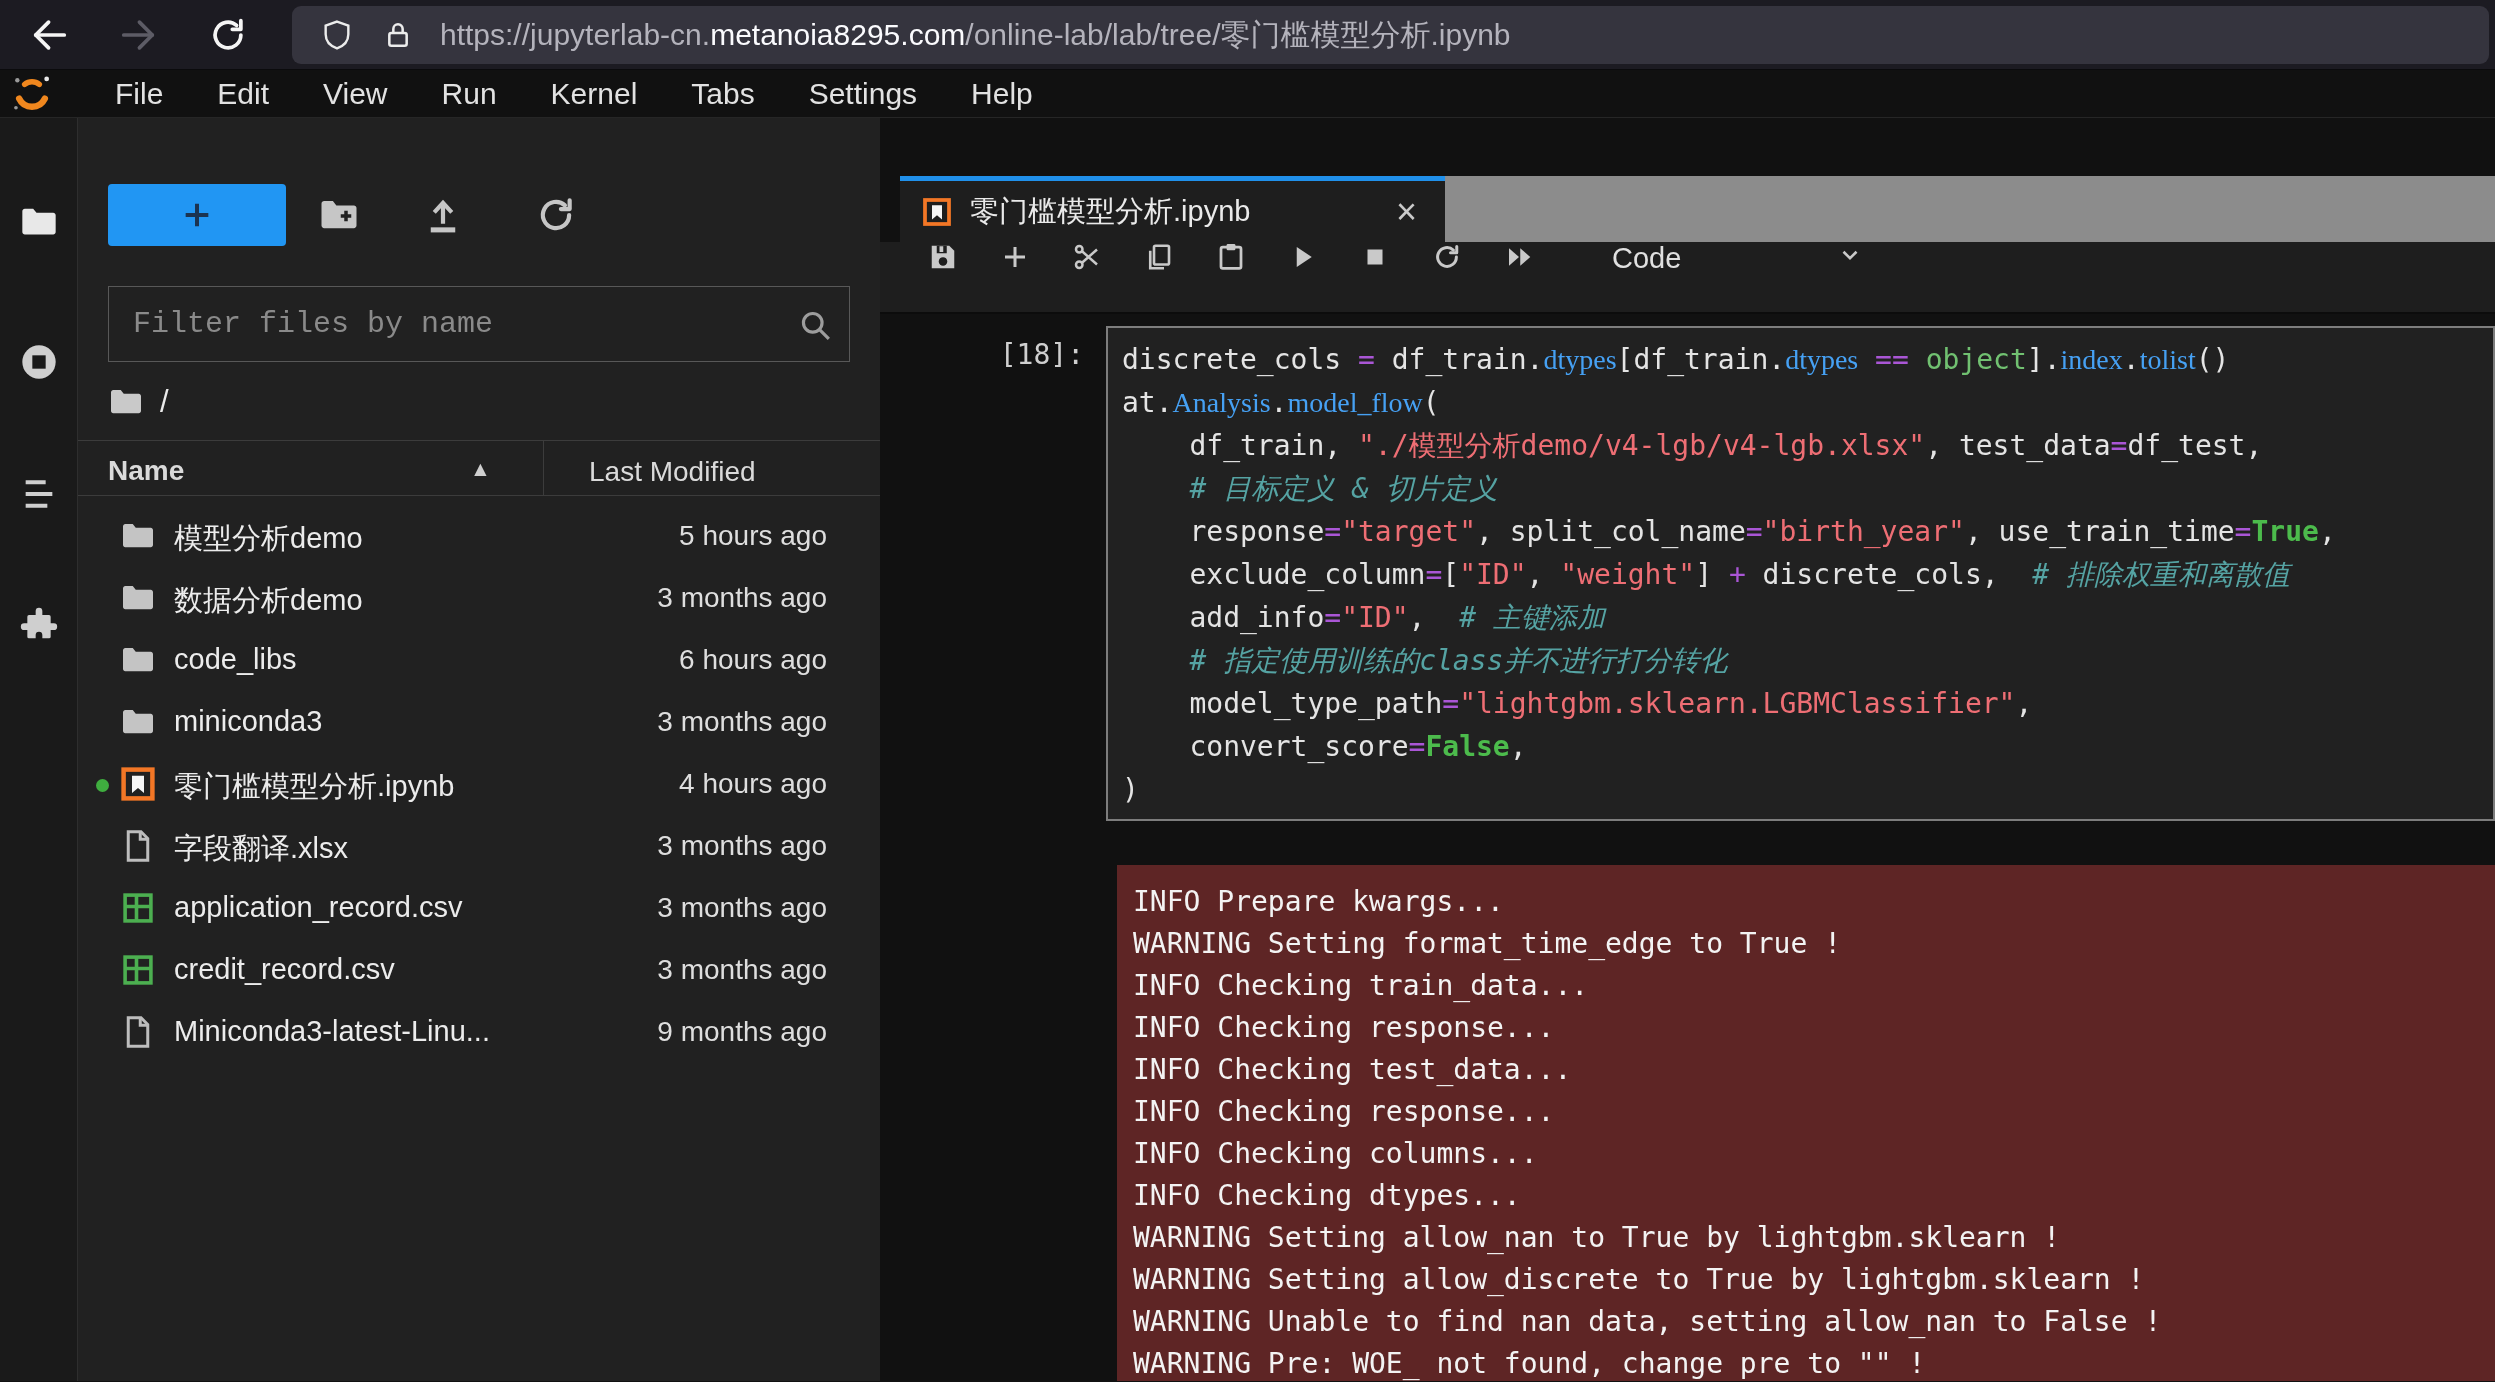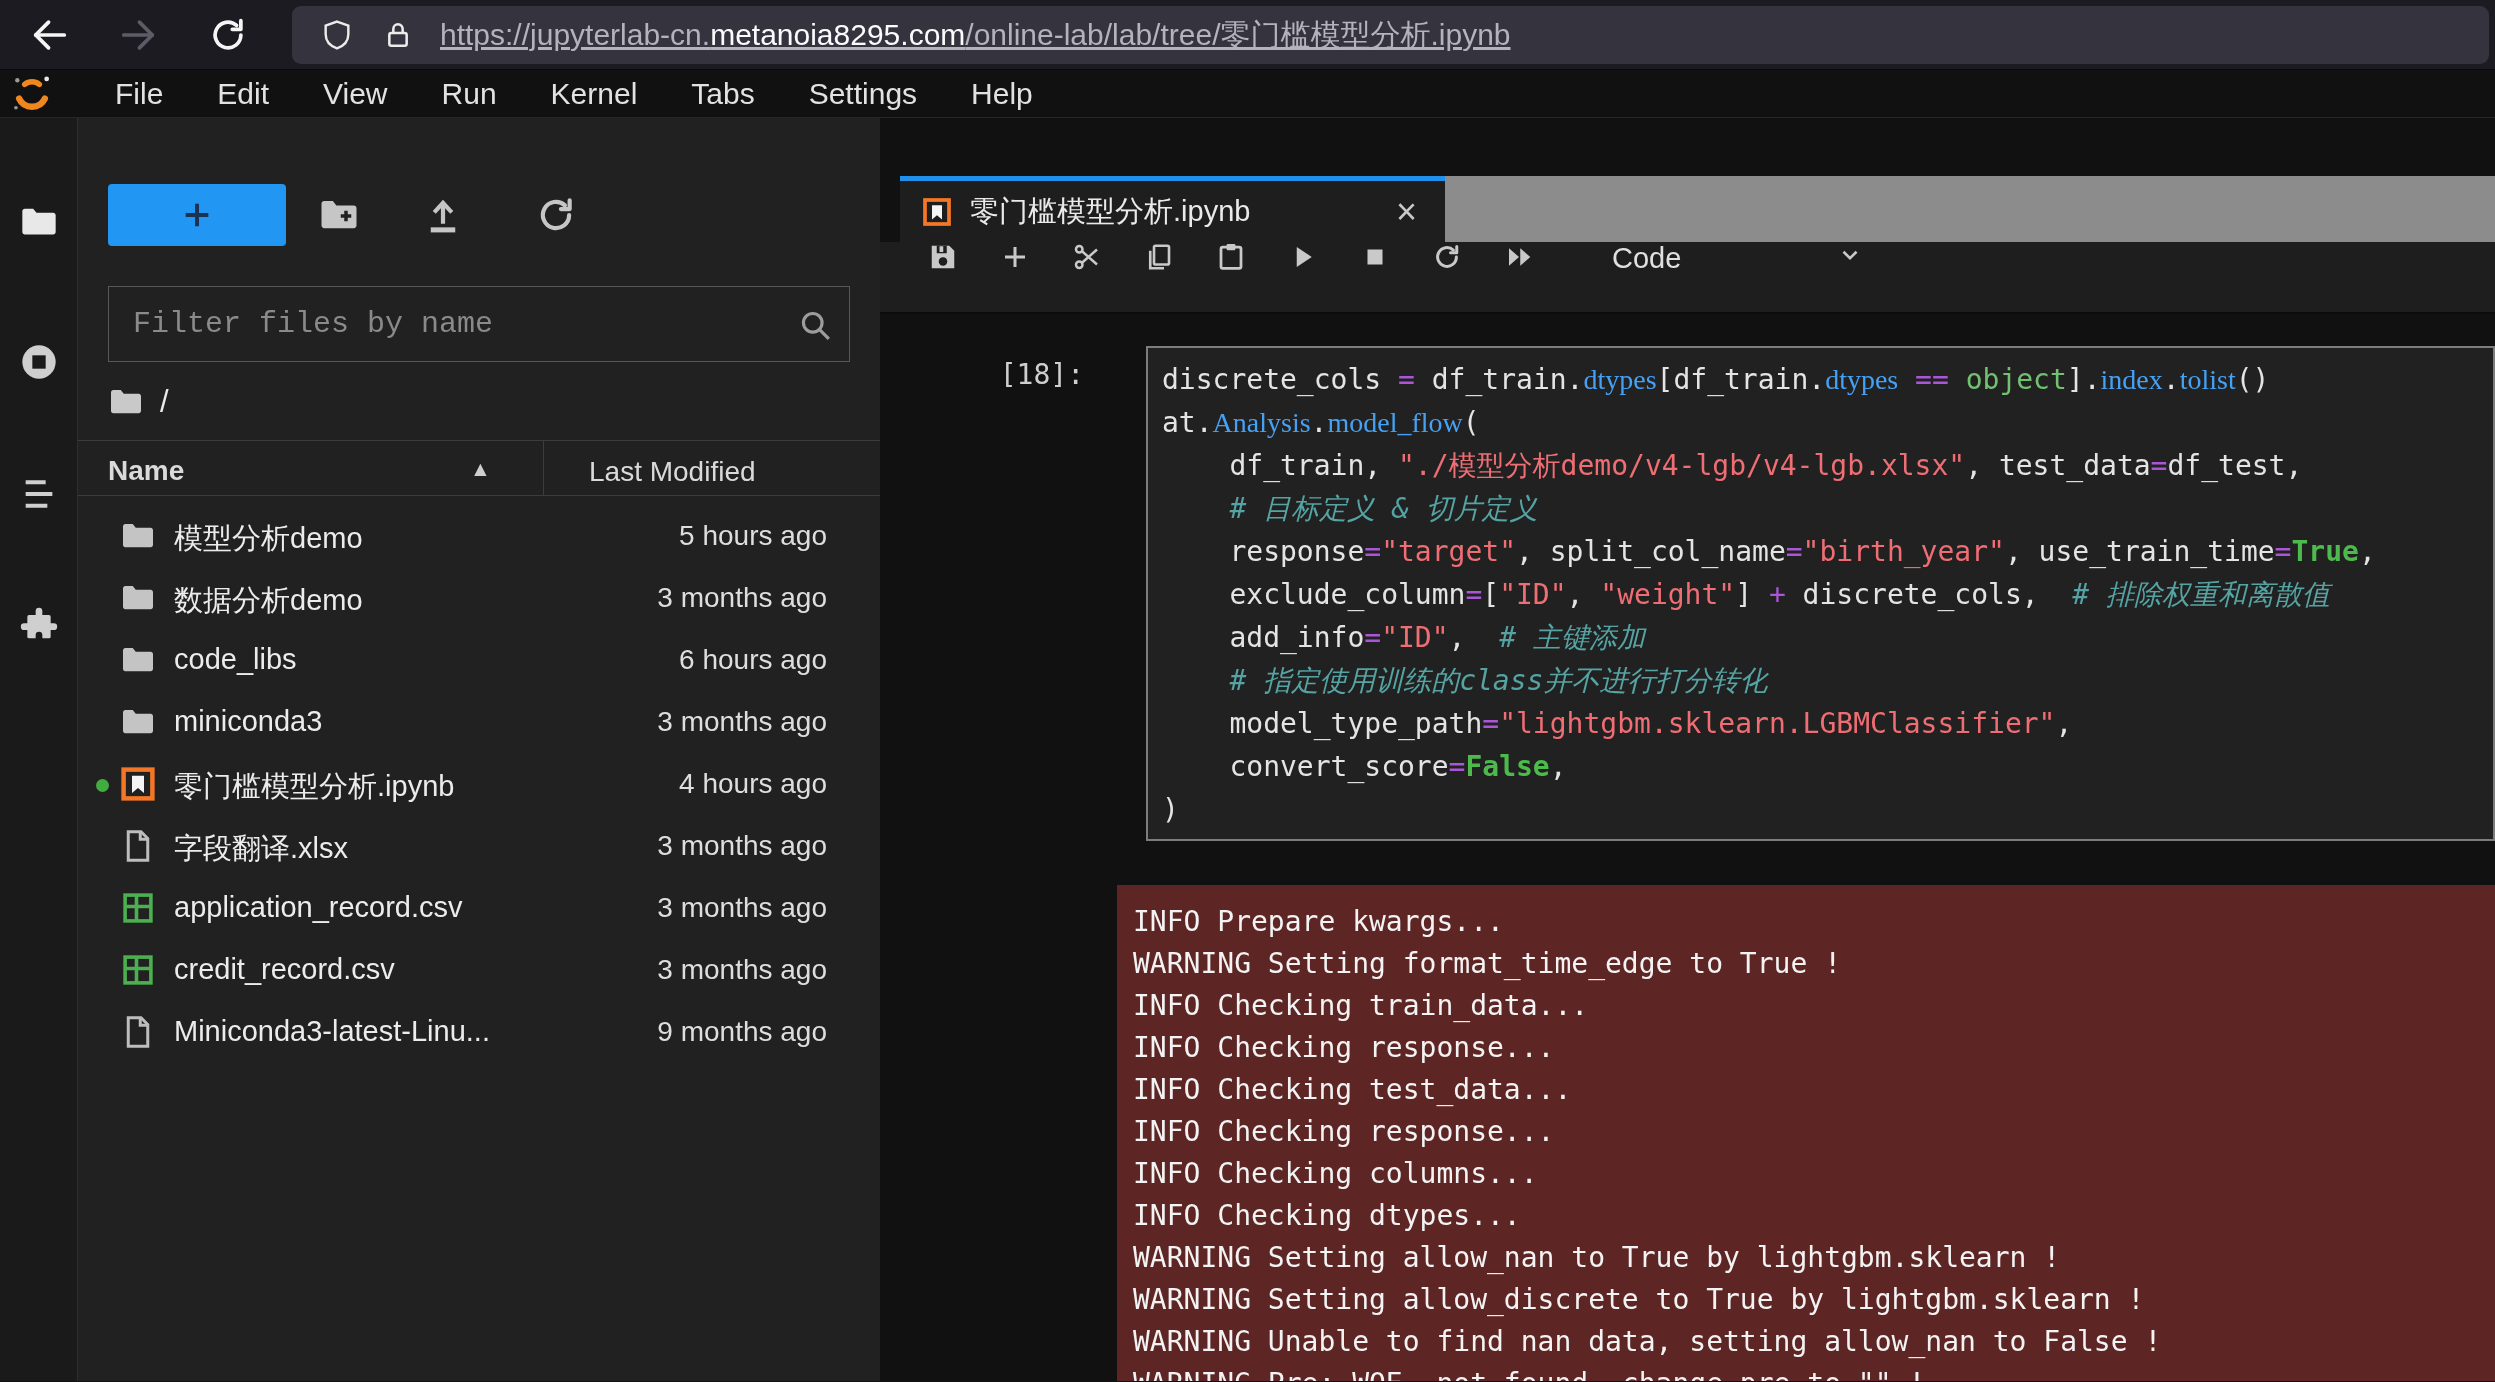--- a/index.html
+++ b/index.html
@@ -8,21 +8,21 @@
 
   
   .browser { position:relative; width:100%; height:70px; background:#1c1b22;
     border-bottom:1px solid #0b0b0d; }
   .nav-ic { position:absolute; top:15px; width:40px; height:40px; cursor:pointer; }
   .nav-back { left:30px; } .nav-fwd { left:118px; } .nav-reload { left:208px; }
   .urlbar { position:absolute; left:292px; right:6px; top:6px; height:58px;
     background:#35343e; border-radius:9px; display:flex; align-items:center; }
   .urlbar .shield { margin-left:28px; width:34px; height:34px; }
   .urlbar .lock { margin-left:28px; width:32px; height:32px; }
-  .url-text { margin-left:26px; font-size:30px; color:#b4b3bc; white-space:nowrap;text-decoration:underline; }
+  .url-text { margin-left:26px; font-size:30px; color:#b4b3bc; white-space:nowrap; }
   .url-text .dom { color:#fbfbfe; }
 
   
   .jl { position:relative; width:100%; height:1312px; background:#111; }
   .menubar { position:relative; height:48px; border-bottom:1px solid #262626;
     display:flex; align-items:center; padding-left:88px; }
   .logo { position:absolute; left:10px; top:2px; width:44px; height:44px; }
   .mi { color:#e2e2e2; font-size:30px; padding:0 27px; cursor:pointer; }
 
   .workspace { display:flex; height:1263px; }
@@ -80,21 +80,21 @@
     line-height:36px; cursor:pointer; }
   .tabfill { flex:1; background:#8c8c8c; }
 
   .nbtoolbar { height:72px; flex:none; background:#1e1e1e; border-bottom:2px solid #0c0c0c;
     display:flex; align-items:flex-start; padding-left:48px; }
   .nbt-ic { width:30px; height:30px; margin-right:42px; cursor:pointer; flex:none; }
   .nbt-mode { color:#e0e0e0; font-size:29px; margin-left:36px; cursor:pointer; }
   .nbt-chev { width:26px; height:26px; margin-left:156px; cursor:pointer; }
 
   .nbarea { flex:1; display:flex; flex-direction:column; overflow:hidden; }
-  .cell { display:flex; margin-top:32px; flex:none;gap:40px; }
+  .cell { display:flex; margin-top:12px; flex:none; }
   .prompt { width:226px; flex:none; text-align:right; padding-right:22px; padding-top:12px;
     color:#cfcfcf; font-family:"DejaVu Sans Mono", monospace; font-size:28px; }
   .editor { flex:1; background:#212121; border:2px solid #7d7d7d;
     padding:10px 10px 8px 14px; cursor:text; }
   .cl { font-family:"DejaVu Sans Mono", monospace; font-size:28px; line-height:43px;
     white-space:pre; color:#e4e4e4; }
   .tok-op  { color:#aa56d6; }
   .tok-prop{ color:#46a1f4;font-family:Liberation Serif, serif; }
   .tok-str { color:#ee6e74; }
   .tok-cmt { color:#55a3a3; font-style:italic; }

